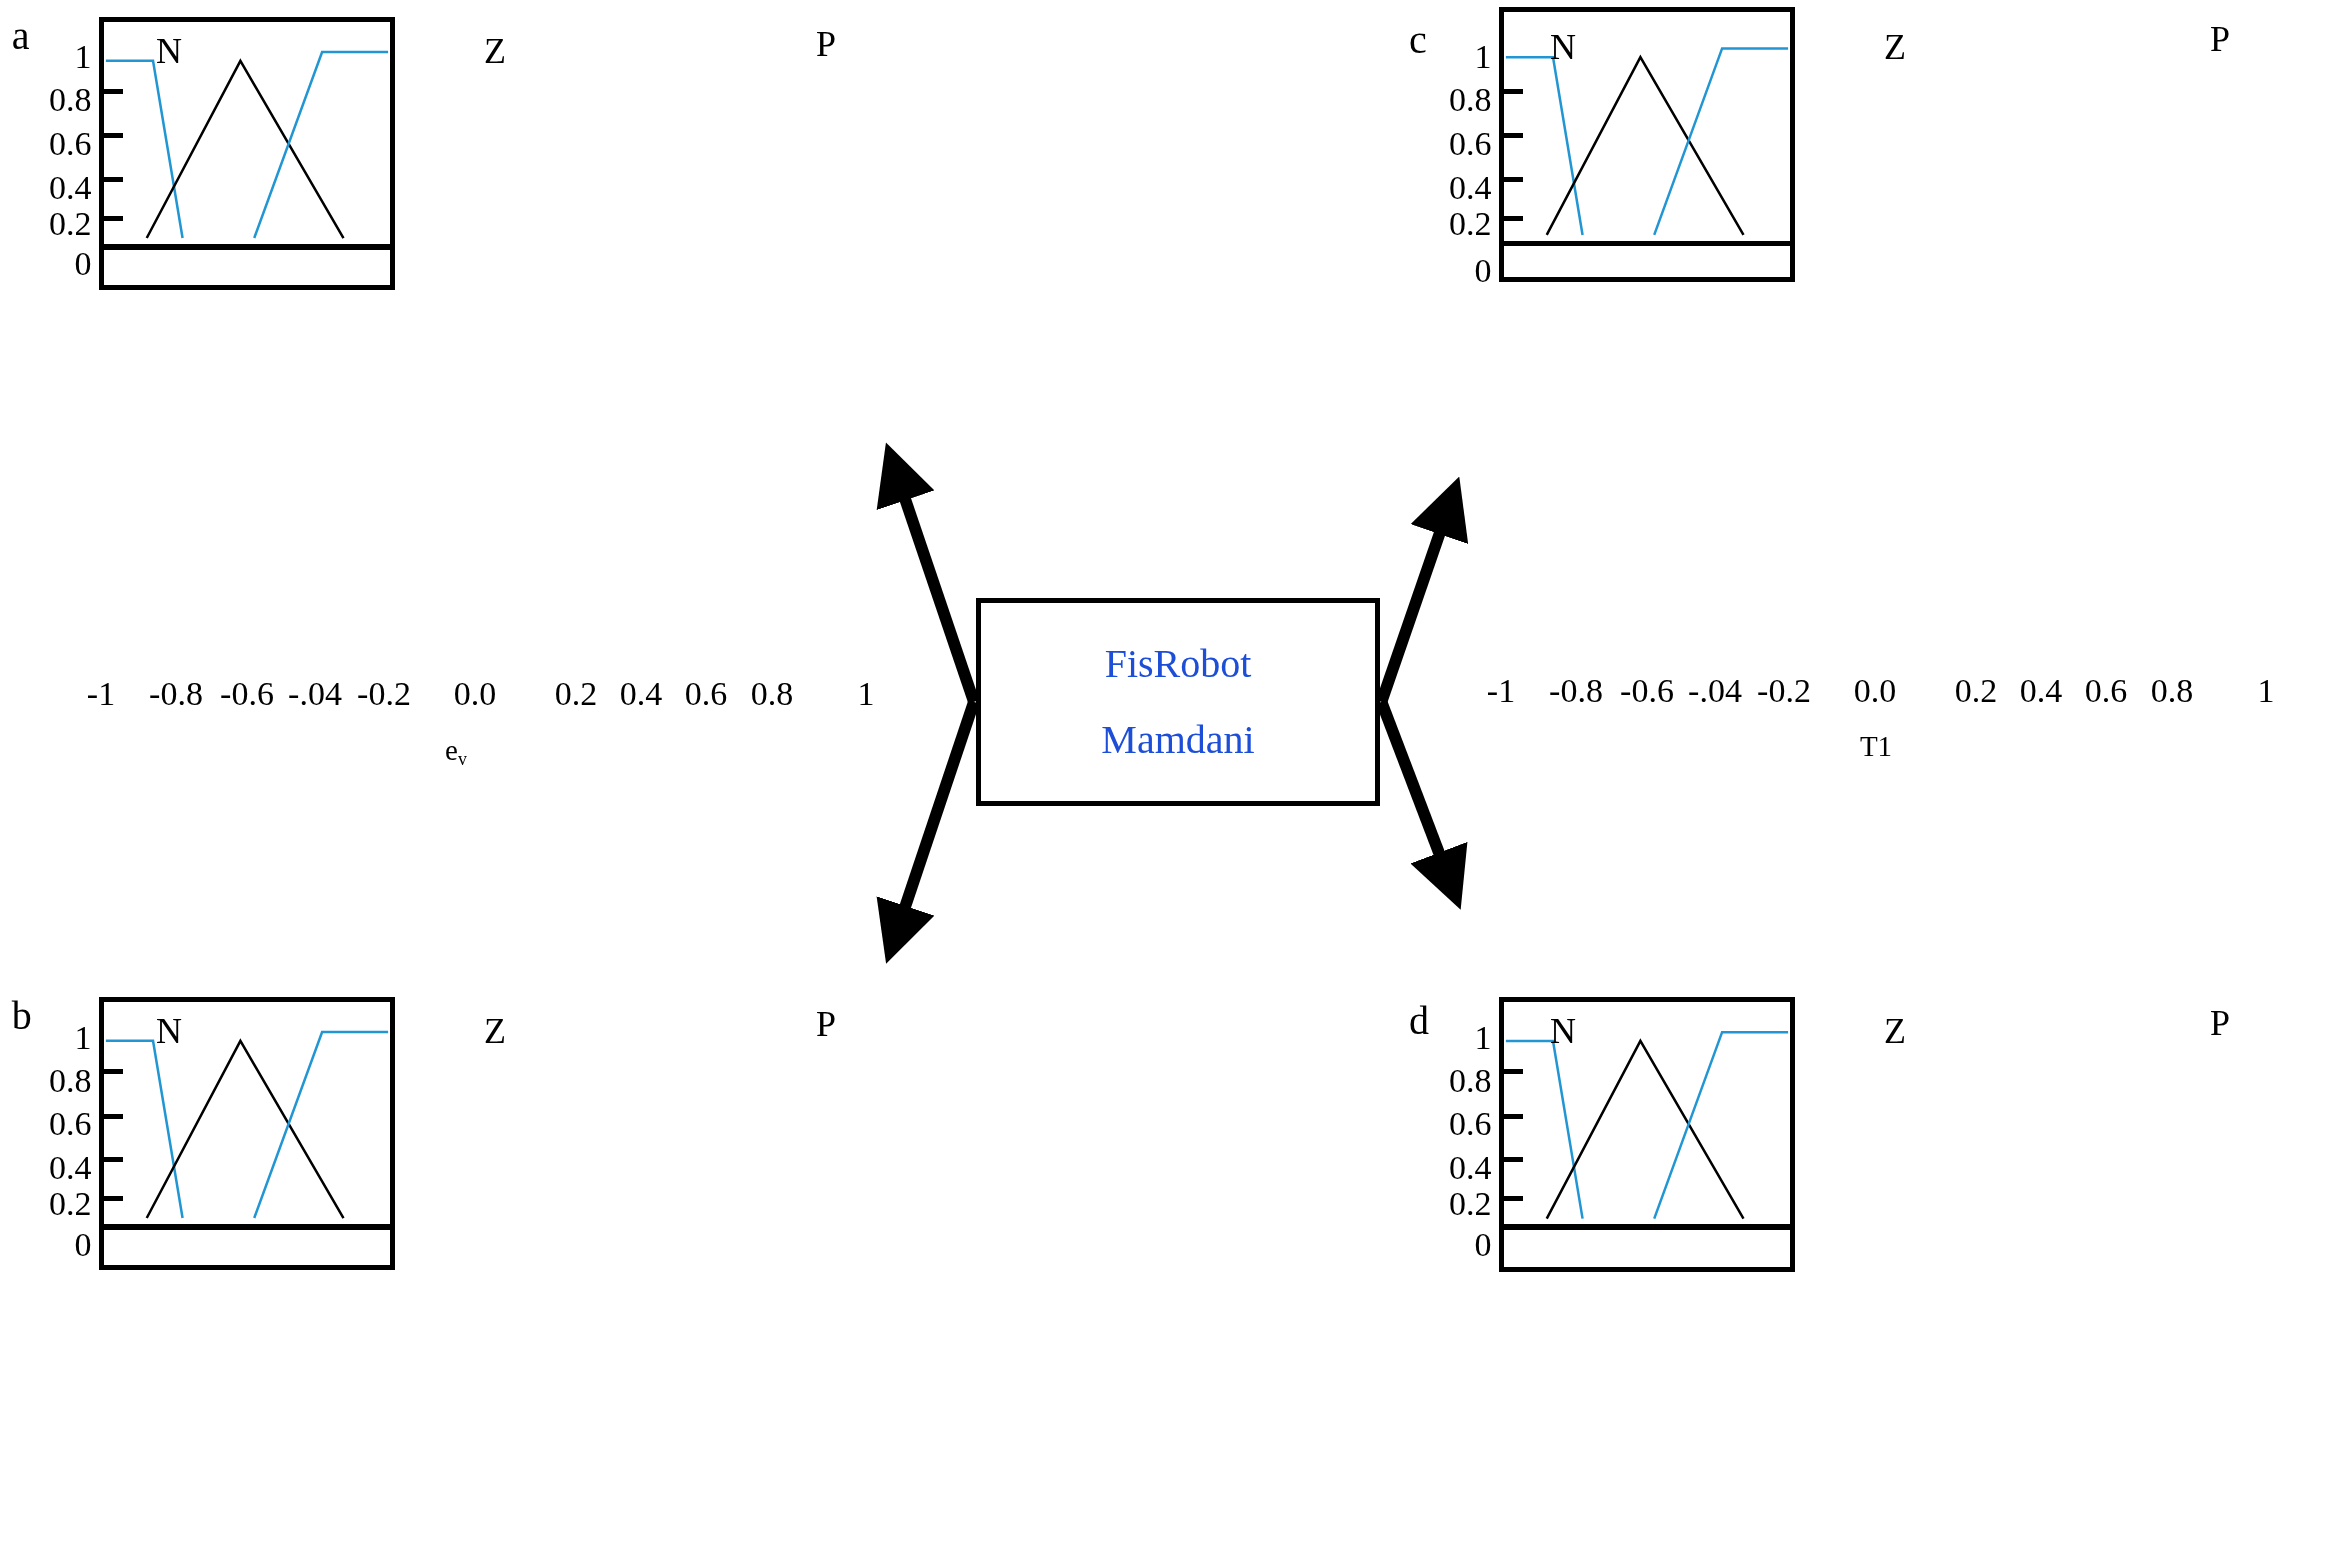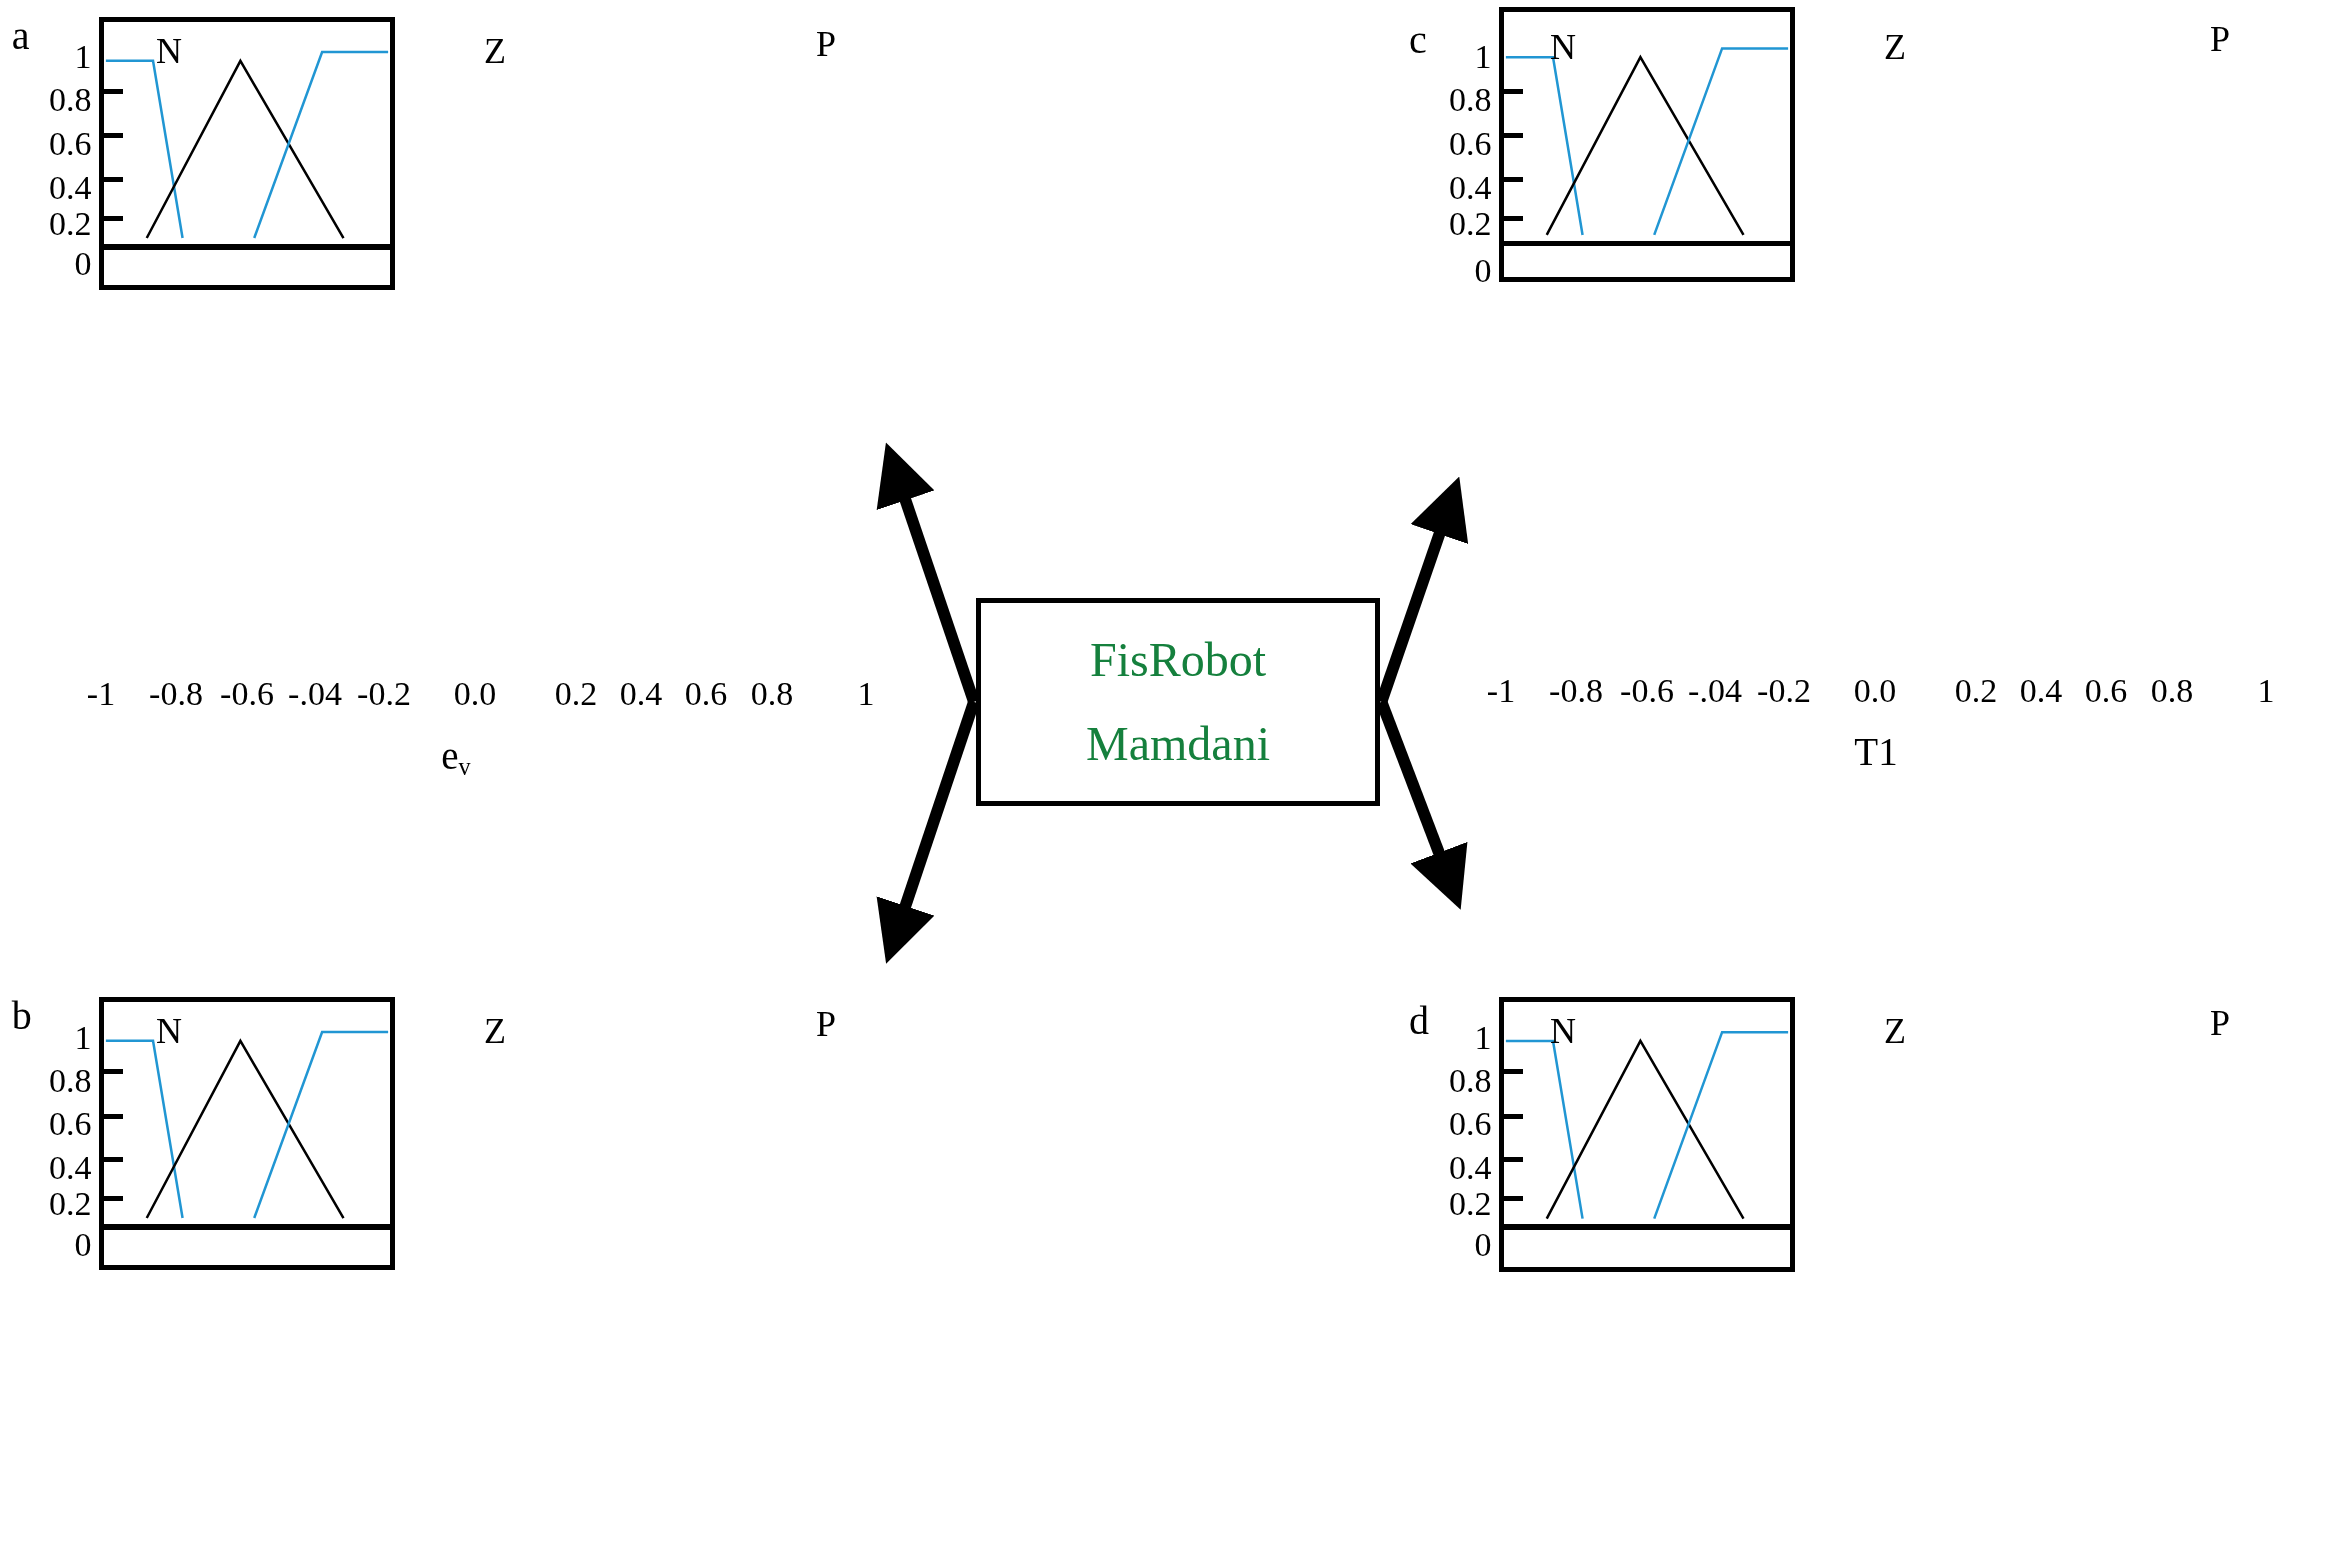--- a/index.html
+++ b/index.html
@@ -68,21 +68,21 @@
   .xtick-label {
     position: absolute;
     font-size: 34px;
     line-height: 1;
     color: #000;
     white-space: nowrap;
     transform: translateX(-50%);
   }
   .axis-title {
     position: absolute;
-    font-size: 39px;
+    font-size: 29px;
     line-height: 1;
     color: #000;
     white-space: nowrap;
     text-align: center;
   }
   .axis-title sub {
     font-size: 0.62em;
     vertical-align: baseline;
     position: relative;
     top: 0.26em;
@@ -103,23 +103,23 @@
     position: absolute;
     border: 5.9px solid #000;
     box-sizing: border-box;
     background: #fff;
     display: flex;
     flex-direction: column;
     align-items: center;
     justify-content: center;
   }
   .fis-line {
-    font-size: 48px;
-    line-height: 1;
-    color: #15803d;
+    font-size: 40px;
+    line-height: 1;
+    color: #1d4ed8;
     white-space: nowrap;
   }
   .fis-line.first { margin-bottom: 36px; }
 
   svg.overlay {
     position: absolute;
     inset: 0;
     width: 100%;
     height: 100%;
     pointer-events: none;

